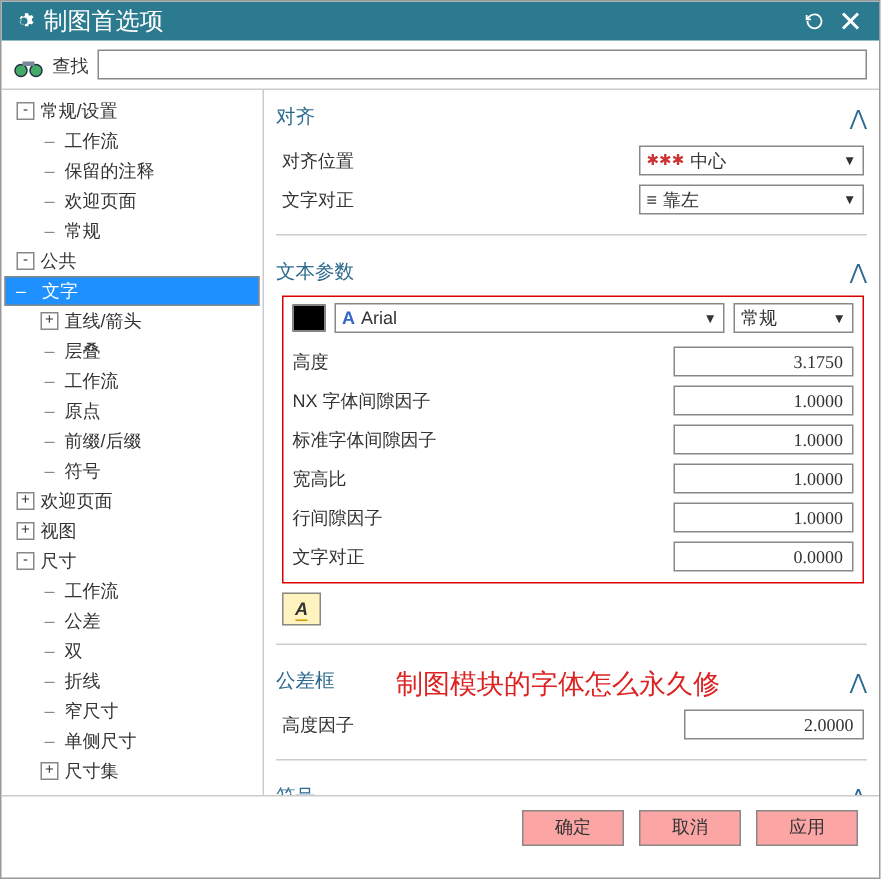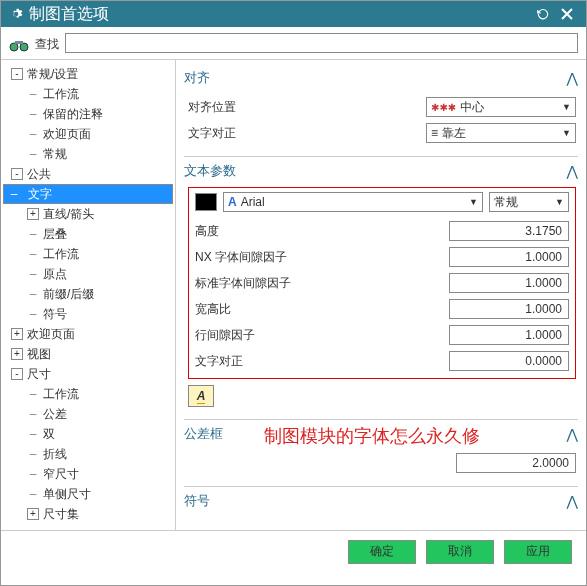--- a/index.html
+++ b/index.html
@@ -13,38 +13,38 @@
 .searchbar input{flex:1;height:20px;border:1px solid #888;padding:0 4px}
 .main{display:flex;height:470px}
 .tree{width:175px;border-right:1px solid #ccc;overflow-y:auto;padding:4px 2px}
 .trow{display:flex;align-items:center;height:20px;padding-left:4px;white-space:nowrap}
 .trow .tog{width:12px;height:12px;border:1px solid #888;display:flex;align-items:center;justify-content:center;font-size:10px;line-height:1;margin-right:4px;background:#fff}
 .trow .dash{width:12px;text-align:center;margin-right:4px;color:#888}
 .trow.sel{background:#1e90ff;color:#fff}
 .trow.sel span{color:#fff}
 .i1{padding-left:8px}.i2{padding-left:24px}
 .panel{flex:1;overflow-y:auto;padding:6px 8px}
-.grp{border-bottom:1px solid #ccc;margin-bottom:2px}
+.grp{border-bottom:1px solid #ccc;margin-bottom:12px}
 .ghdr{display:flex;align-items:center;height:24px;cursor:pointer}
 .ghdr .gt{flex:1;color:#2b6a8e;font-size:13px}
 .ghdr .chev{color:#2b6a8e;font-size:14px}
 .gbody{padding:4px 2px 10px 4px}
 .frow{display:flex;align-items:center;height:26px;gap:22px}
 .flab{width:110px}
 .fctrl{flex:1;display:flex;justify-content:flex-end;align-items:center;gap:4px}
 .sel{height:20px;border:1px solid #888;background:#fff;display:flex;align-items:center;padding:0 4px;gap:4px}
 .sel .dd{margin-left:auto;font-size:9px}
-.numin{width:120px;height:20px;border:1px solid #888;text-align:right;padding:0 6px;font-family:Liberation Sans, sans-serif}
+.numin{width:120px;height:20px;border:1px solid #888;text-align:right;padding:0 6px;font-family:Liberation Serif, serif}
 .redbox{border:1px solid #d00;padding:4px 6px;margin-bottom:4px}
 .fontrow{display:flex;align-items:center;gap:6px;margin-bottom:6px}
 .swatch{width:22px;height:18px;background:#000;border:1px solid #888}
 .iconbtn{width:26px;height:22px;border:1px solid #888;background:#fff3c0;display:flex;align-items:center;justify-content:center;font-style:italic;font-weight:bold;color:#333}
 .redtext{color:#d22;font-size:18px}
 .footer{height:42px;border-top:1px solid #ccc;display:flex;align-items:center;justify-content:flex-end;gap:10px;padding:0 14px}
-.btn{min-width:68px;height:24px;border:1px solid #888;background:#22c55e;display:flex;align-items:center;justify-content:center}
+.btn{min-width:68px;height:24px;border:1px solid #888;background:#fca5a5;display:flex;align-items:center;justify-content:center}
 svg{display:block}
 </style>
 </head>
 <body>
 
 <div class="titlebar">
   <span class="gear">
     <svg width="14" height="14" viewBox="0 0 24 24" fill="#fff">
         <path d="M12 8a4 4 0 100 8 4 4 0 000-8zm9 4l2 1-2 3-2-1a8 8 0 01-2 1v2h-4v-2a8 8 0 01-2-1l-2 1-2-3 2-1a8 8 0 010-2l-2-1 2-3 2 1a8 8 0 012-1V3h4v2a8 8 0 012 1l2-1 2 3-2 1a8 8 0 010 2z"></path>
       </svg>
@@ -267,20 +267,21 @@
     </div>
 
     <div class="grp" style="position:relative">
       <div class="ghdr">
         <span class="gt">公差框</span>
         <span class="redtext" style="position:absolute;left:80px;top:2px">制图模块的字体怎么永久修</span>
         <span class="chev">⋀</span>
       </div>
       <div class="gbody">
         <div class="frow">
+          <span class="flab">高度因子</span>
           <div class="fctrl">
               <input class="numin" value="2.0000" style="">
             </div>
         </div>
       </div>
     </div>
 
     <div class="grp" style="border-bottom:none">
       <div class="ghdr">
         <span class="gt">符号</span>

